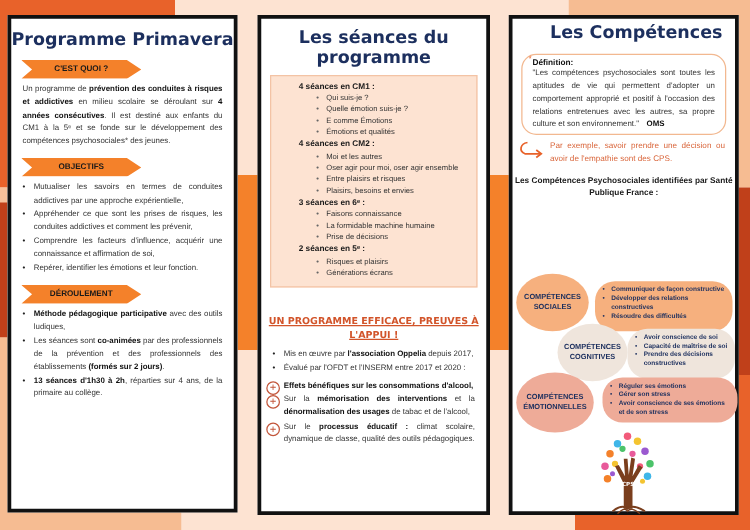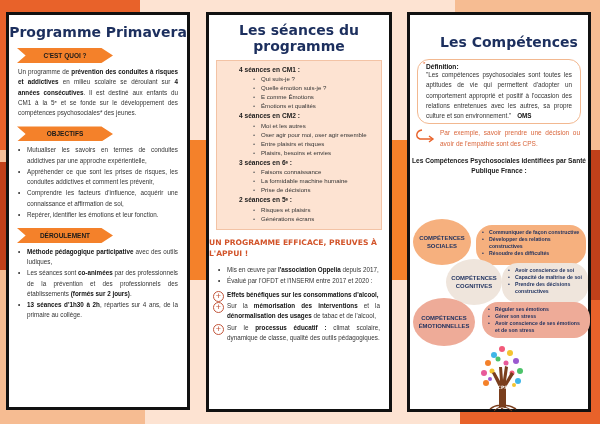--- a/index.html
+++ b/index.html
@@ -22,21 +22,21 @@
     position: absolute; top: 12px; height: 400px; background: #fff;
     border: 3px solid #111;
   }
   .p1 { left: 6px; width: 184px; top: 12px; height: 398px; }
   .p2 { left: 206px; width: 186px; }
   .p3 { left: 407px; width: 184px; }
 
   .title { font-family: "DejaVu Sans", sans-serif; font-weight: bold; color: #1c2f5e; text-align: center; }
   .p1 .title { font-size: 14px; margin-top: 9px; }
   .p2 .title { font-size: 14px; margin-top: 7px; }
-  .p3 .title { font-size: 14px; margin-top: 18px; line-height: 18px; padding-left: 20px; }
+  .p3 .title { font-size: 14px; margin-top: 2px; line-height: 18px; padding-left: 20px; }
 
   .banner {
     position: relative; display: inline-block; height: 15px; width: 96px;
     margin: 8px 0 4px 8px; color: #1a1a1a; font-size: 6.5px; font-weight: bold;
     line-height: 15px; text-align: center; background: #f4812a;
     clip-path: polygon(0 0, 88% 0, 100% 50%, 88% 100%, 0 100%, 9% 50%);
   }
   .txt { font-size: 6.3px; line-height: 10.3px; padding: 0 9px; text-align: justify; color: #333; }
   .txt b { color: #111; }
   ul.bl { list-style: none; padding: 0 9px 0 9px; }
@@ -44,21 +44,21 @@
   ul.bl li::before { content: "•"; position: absolute; left: 0; top: 0; color: #222; }
   ul.bl li b { color: #111; }
   ul.bl li + li { margin-top: 1px; }
 
   
   .seances { margin: 6px 7px 0 7px; background: #fde3d2; border: 1px solid #f3c3a5; padding: 4px 0 5px 22px; }
   .grp-title { font-size: 6.6px; font-weight: bold; color: #1a1a1a; line-height: 9.4px; }
   .seances ul { list-style: none; padding-left: 14px; margin-bottom: 1px; }
   .seances ul li { position: relative; padding-left: 8px; font-size: 6.1px; line-height: 9px; color: #333; }
   .seances ul li::before { content: "•"; position: absolute; left: 0; color: #666; }
-  .effic { color: #d2542a; font-weight: bold; font-size: 7.6px; line-height: 11px; margin-top: 7px; font-family: "DejaVu Sans", sans-serif; }
+  .effic { text-align: center; color: #d2542a; font-weight: bold; font-size: 7.6px; line-height: 11px; margin-top: 21px; font-family: "DejaVu Sans", sans-serif; text-decoration: underline; }
   .p2 ul.bl { margin-top: 6px; }
   .plus-list { list-style: none; padding: 0 9px 0 4px; margin-top: 4px; }
   .plus-list li { position: relative; padding-left: 14px; font-size: 6.3px; line-height: 10.2px; text-align: justify; color: #333; margin-bottom: 1px; }
   .plus-list li b { color: #111; }
   .plus { position: absolute; left: 0; top: 1px; width: 11px; height: 11px; border: 1.1px solid #c2553a; border-radius: 50%; color: #c2553a; font-size: 9px; line-height: 9px; text-align: center; }
 
   
   .defbox { margin: 8px 7px 0 7px; border: 1.2px solid #f2b890; border-radius: 12px; padding: 3px 8px 2px 8px; position: relative; }
   .defbox .star { position: absolute; left: 5px; top: 1px; color: #e8622a; font-size: 6px; }
   .defbox .dt { font-size: 6.6px; font-weight: bold; color: #111; }

